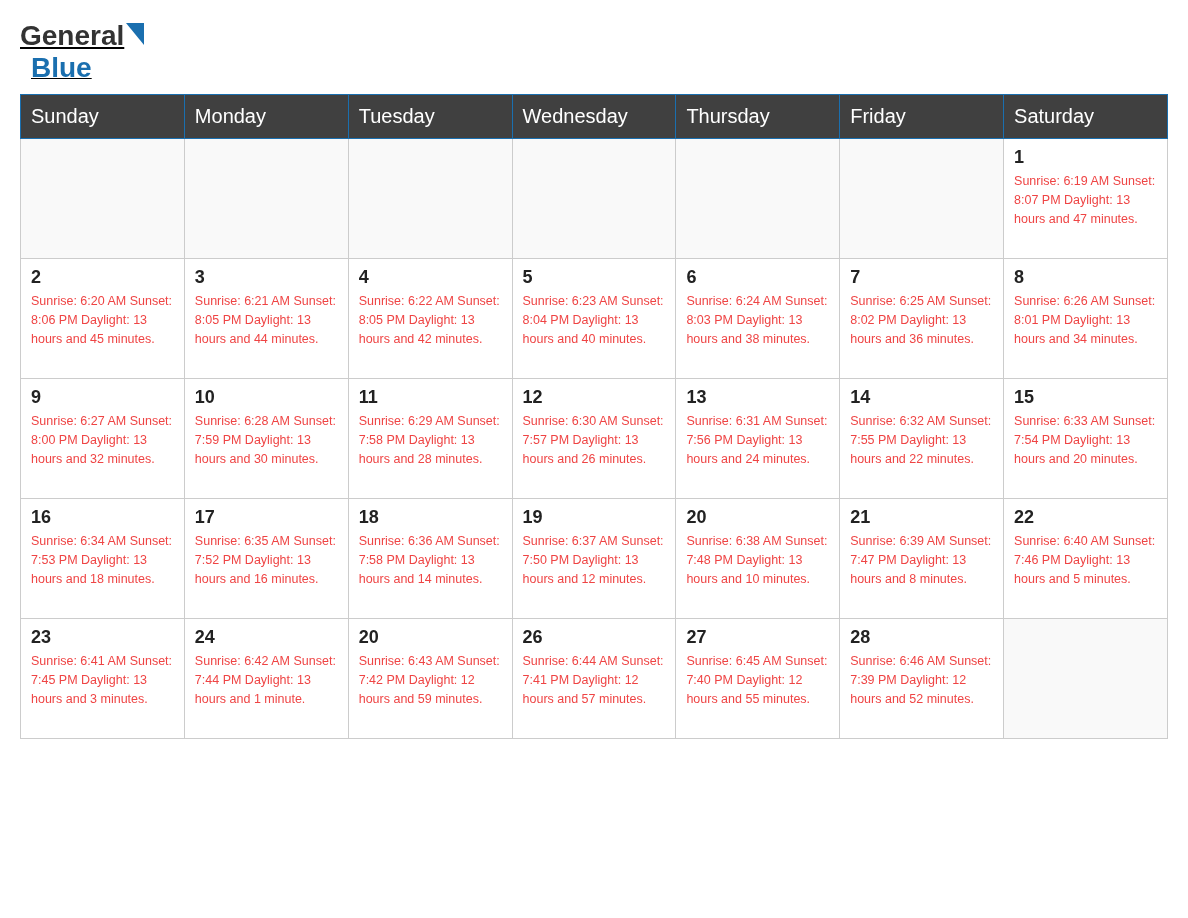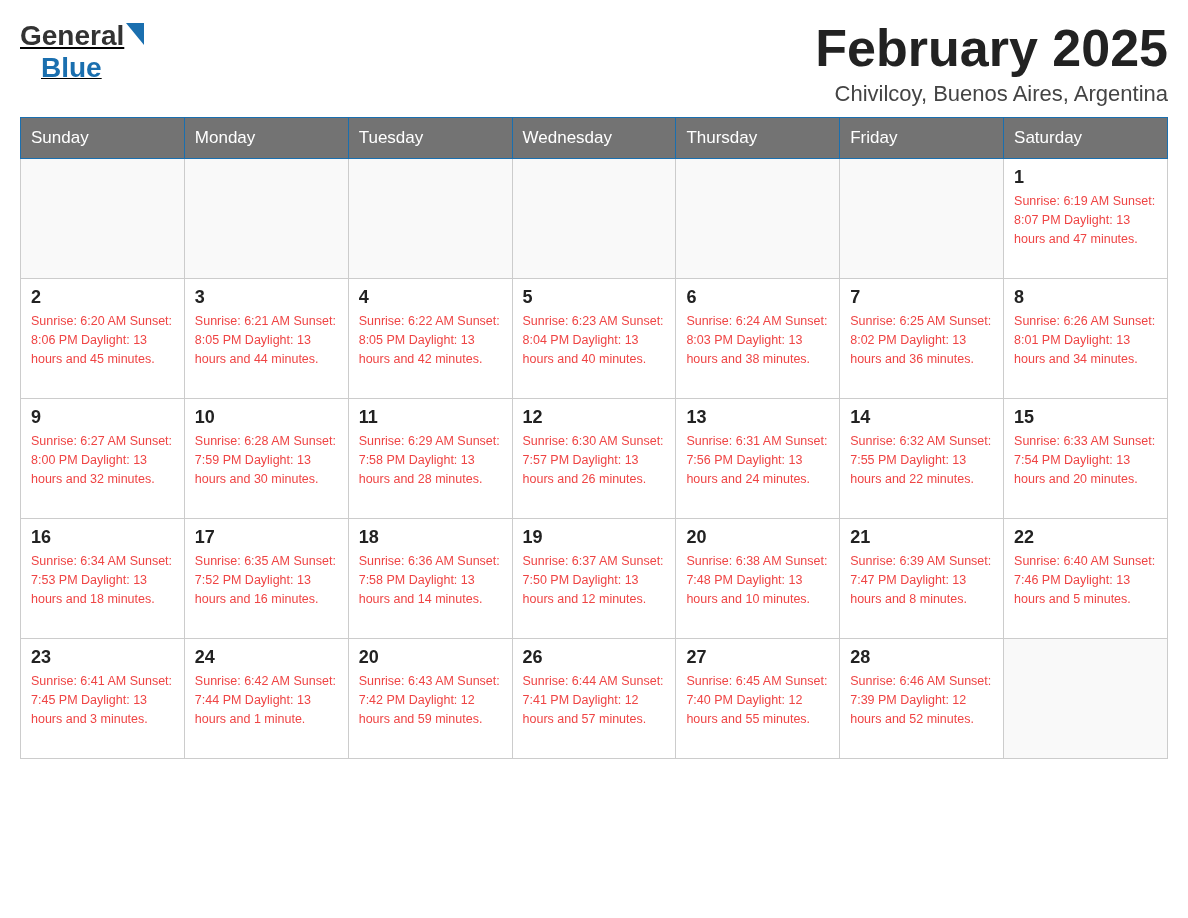--- a/index.html
+++ b/index.html
@@ -24,21 +24,21 @@
     }
     .logo-text-general {
       font-size: 28px;
       font-weight: bold;
       color: #333;
     }
     .logo-text-blue {
       font-size: 28px;
       font-weight: bold;
       color: #1a6faf;
-      margin-left: 21px;
+      margin-left: 11px;
     }
     .logo-row {
       display: flex;
       align-items: center;
     }
     .logo-triangle {
       width: 0;
       height: 0;
       border-left: 18px solid transparent;
       border-right: 0px solid transparent;
@@ -61,23 +61,23 @@
       font-size: 22px;
       color: #444;
       margin-top: 4px;
     }
     .calendar {
       width: 100%;
       border-collapse: collapse;
       margin-top: 8px;
     }
     .calendar th {
-      background-color: #737373;
+      background-color: #404040;
       color: #fff;
-      font-size: 17px;
+      font-size: 20px;
       font-weight: normal;
       padding: 10px 10px;
       text-align: left;
       border: 1px solid #1a6faf;
     }
     .calendar td {
       vertical-align: top;
       border: 1px solid #ccc;
       padding: 8px 10px;
       width: 14.28%;
@@ -108,24 +108,20 @@
 <div class="header">
   <div class="logo">
     <div class="logo-row">
       <span class="logo-text-general">General</span>
       <span class="logo-triangle"></span>
     </div>
     <div>
       <span class="logo-text-blue">Blue</span>
     </div>
   </div>
-  <div class="title-block">
-    <div class="month-title">February 2025</div>
-    <div class="location-title">Chivilcoy, Buenos Aires, Argentina</div>
-  </div>
 </div>
 
 <table class="calendar">
   <thead>
     <tr>
     <th>Sunday</th>
         <th>Monday</th>
         <th>Tuesday</th>
         <th>Wednesday</th>
         <th>Thursday</th>

